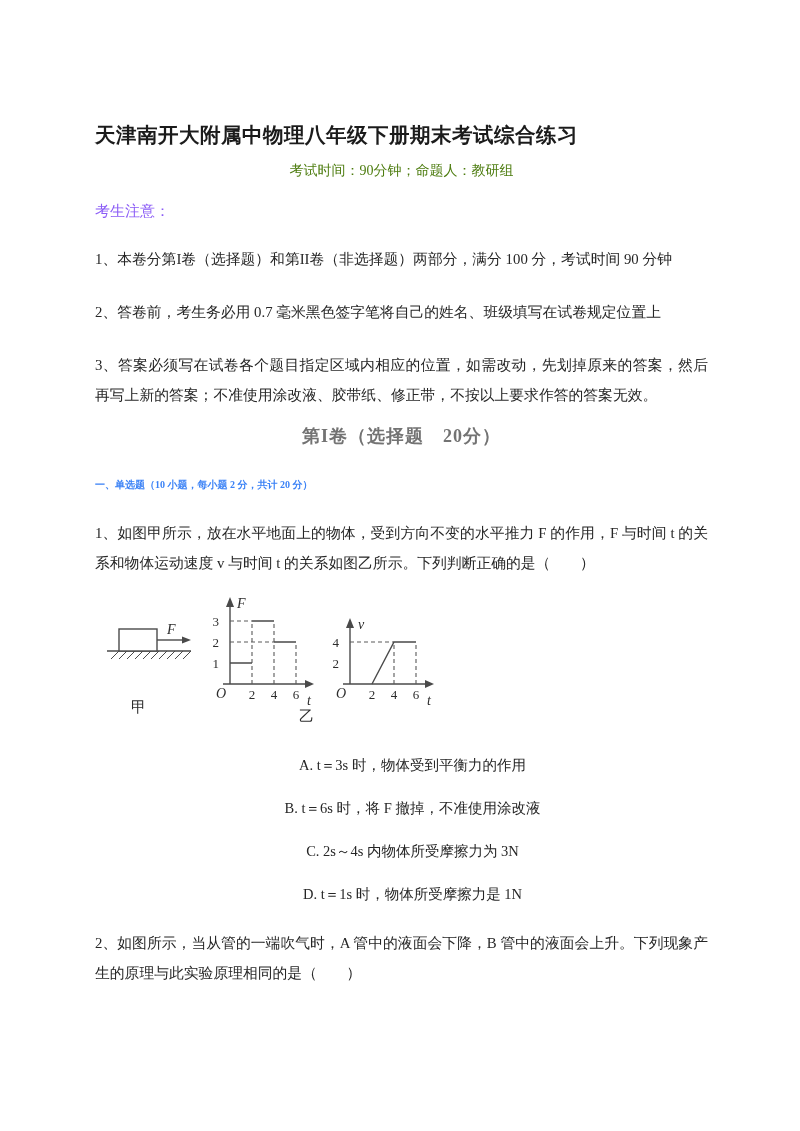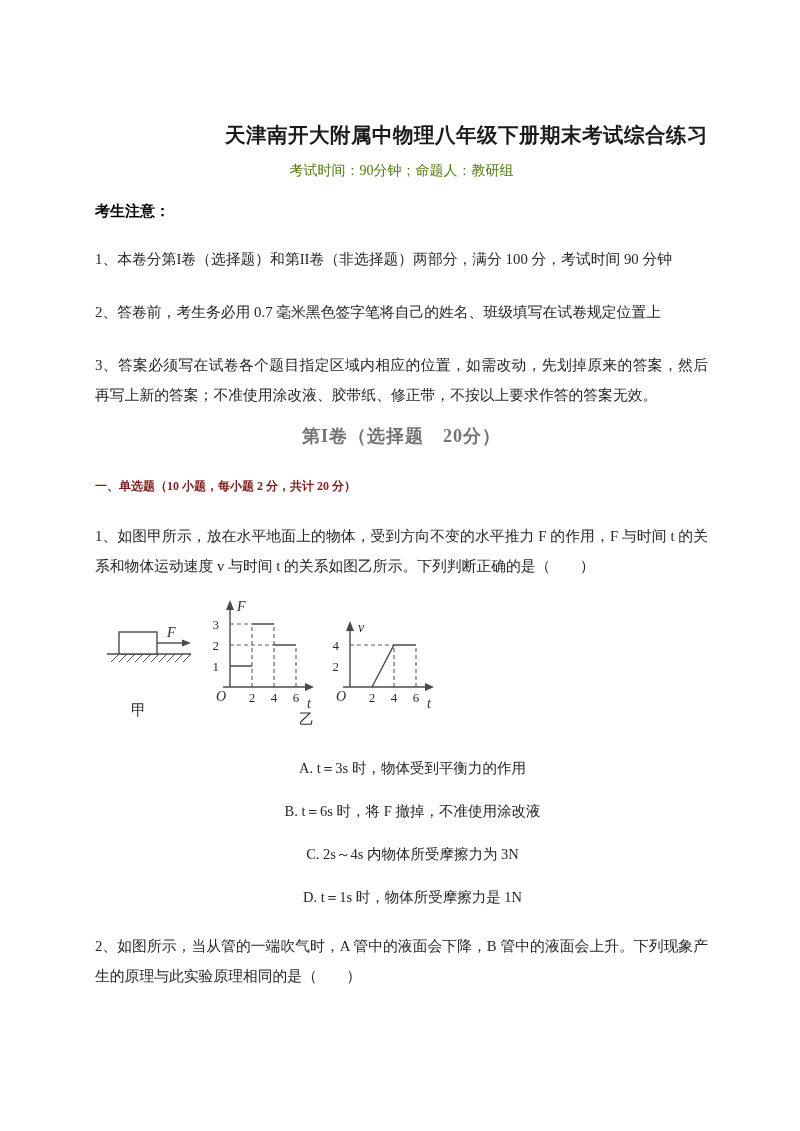--- a/index.html
+++ b/index.html
@@ -8,59 +8,59 @@
     width: 800px;
     height: 1131px;
     background: #ffffff;
     box-sizing: border-box;
     padding: 120px 92px 0 95px;
     color: #262626;
     font-family: "Liberation Serif", "DejaVu Serif", serif;
     overflow: hidden;
   }
   .title {
-    text-align: right;
+    text-align: left;
     font-size: 20.5px;
     font-weight: 600;
     letter-spacing: 0.5px;
     color: #1b1b1b;
     line-height: 30px;
   }
   .subtitle {
     text-align: center;
     font-size: 14px;
     margin-top: 12px;
     color: #4d7c0f;
   }
   .notice-head {
     margin-top: 22px;
     font-size: 15px;
-    font-weight: 700;
-    color: #000000;
+    font-weight: 400;
+    color: #8b5cf6;
   }
   p { margin: 0; }
   .note {
     margin-top: 23px;
     font-size: 14.8px;
     line-height: 30px;
     text-align: justify;
   }
   .section-title {
     margin-top: 14px;
     text-align: center;
     font-size: 18px;
     font-weight: 700;
     letter-spacing: 1px;
     color: #737373;
   }
   .subsection {
     margin-top: 30px;
-    font-size: 12px;
+    font-size: 10px;
     font-weight: 700;
-    color: #7f1d1d;
+    color: #3b82f6;
   }
   .question {
     margin-top: 26px;
     font-size: 14.8px;
     line-height: 30px;
     text-align: justify;
   }
   .figure {
     display: flex;
     align-items: flex-start;

